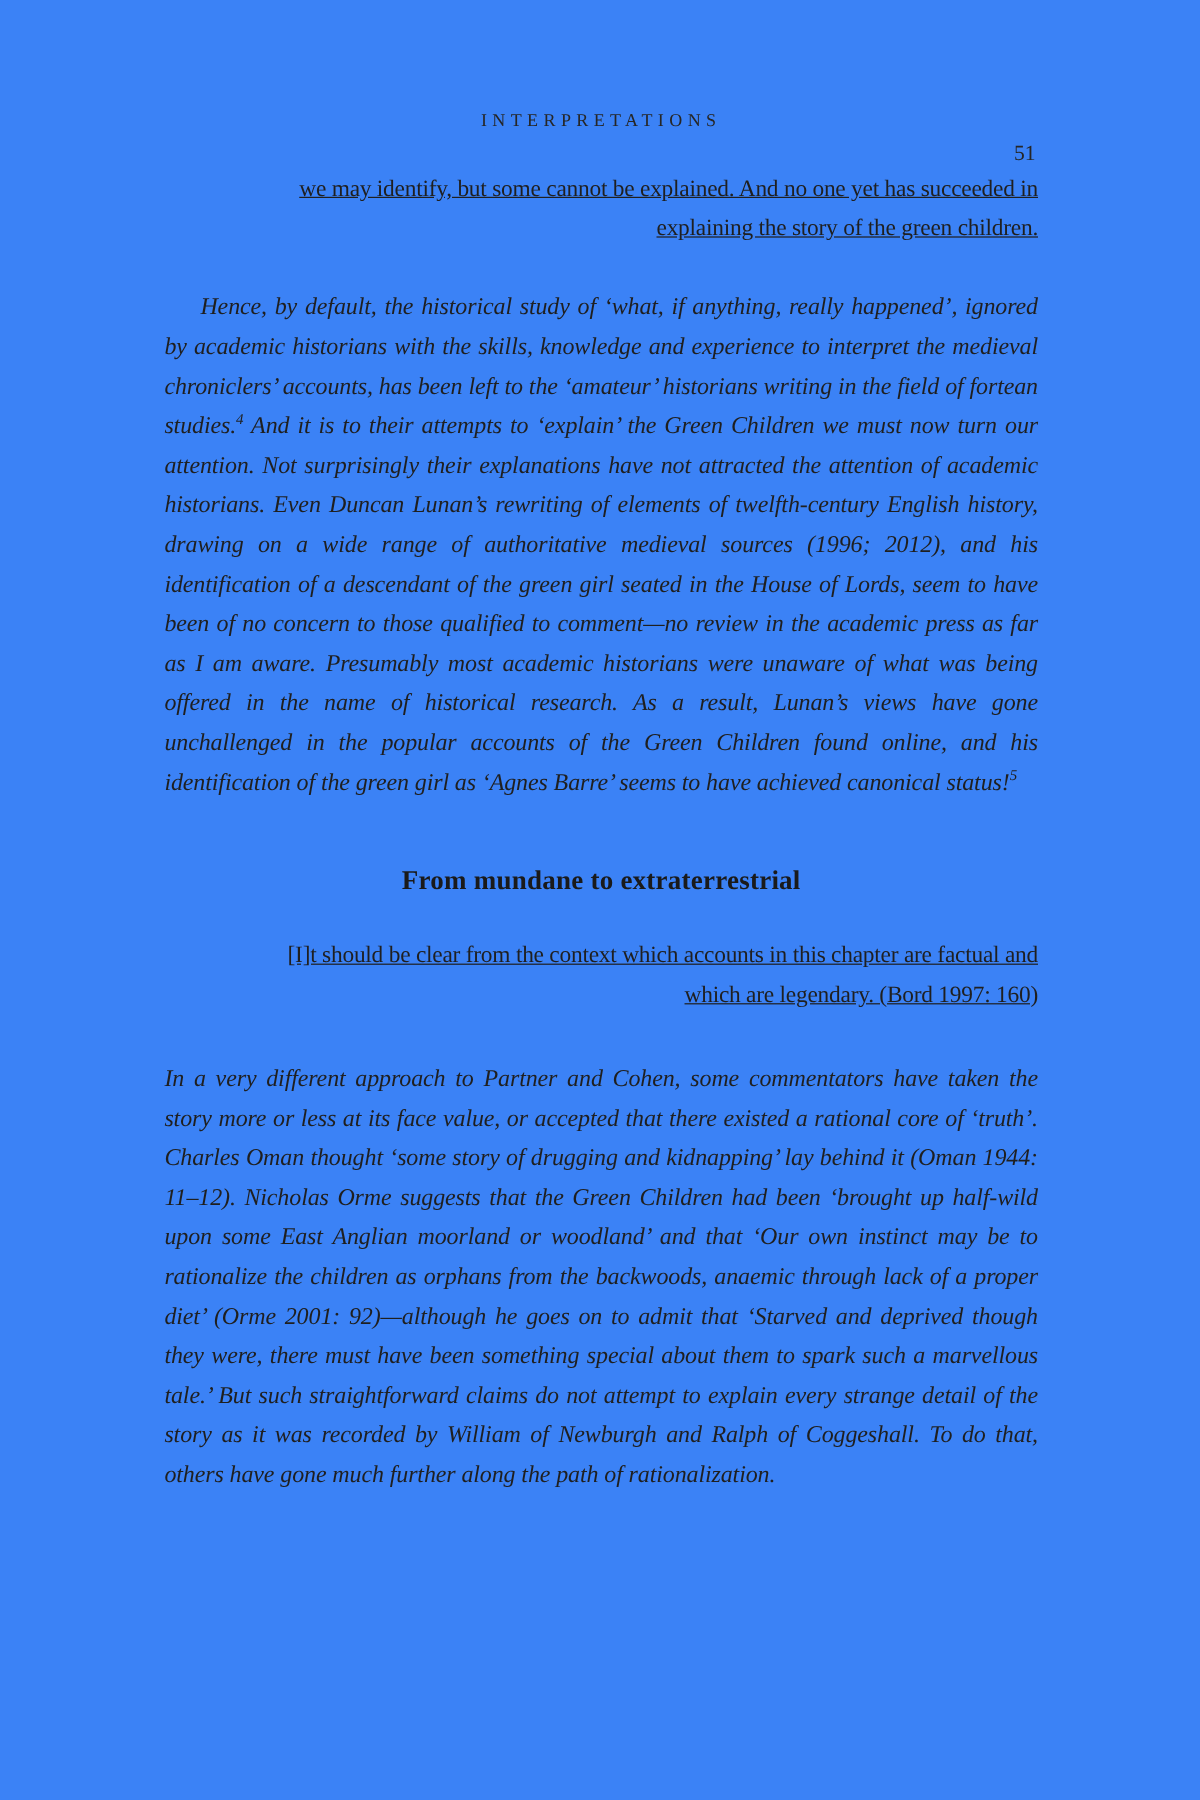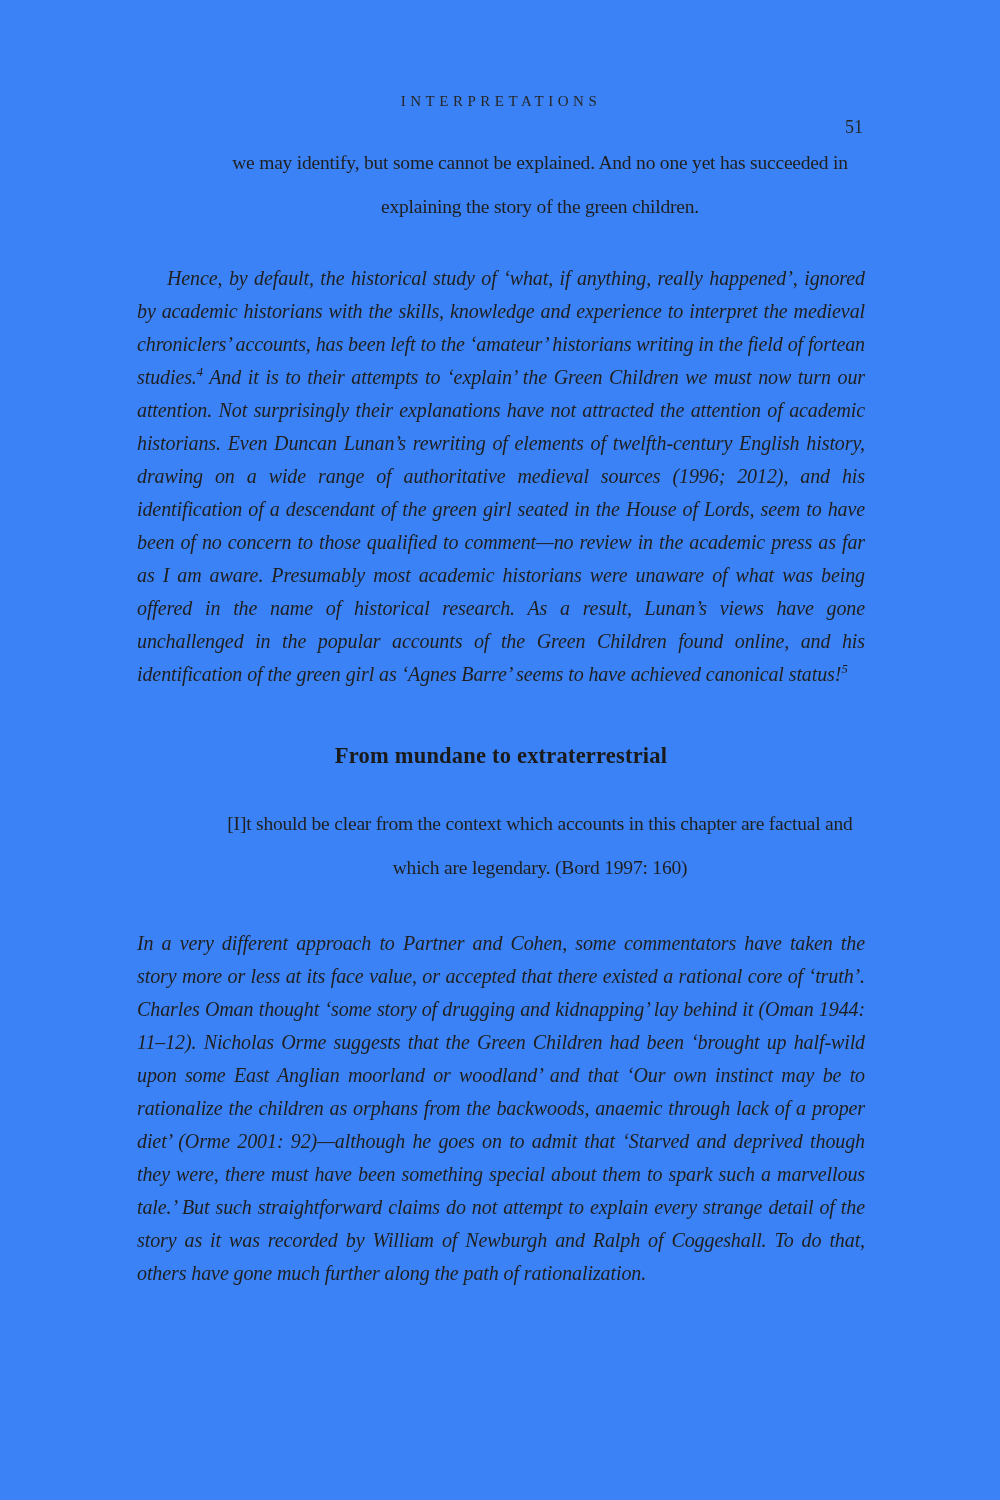--- a/index.html
+++ b/index.html
@@ -35,23 +35,24 @@
     right: 2px;
     top: -1px;
     font-size: 18px;
     letter-spacing: 0;
     color: #262626;
     margin-top: 25px;
   }
   .quote {
     margin: 0 0 0 78px;
     font-size: 19.5px;
-    line-height: 44px;
+    line-height: 33px;
     letter-spacing: -0.2px;
-    text-align: center;
+    text-align: right;
+    text-decoration: underline;
   }
   .opening-quote {
     margin-bottom: 33px;
   }
   .section-quote {
     margin-bottom: 37px;
   }
   .body-para {
     margin: 0;
     font-size: 20px;

